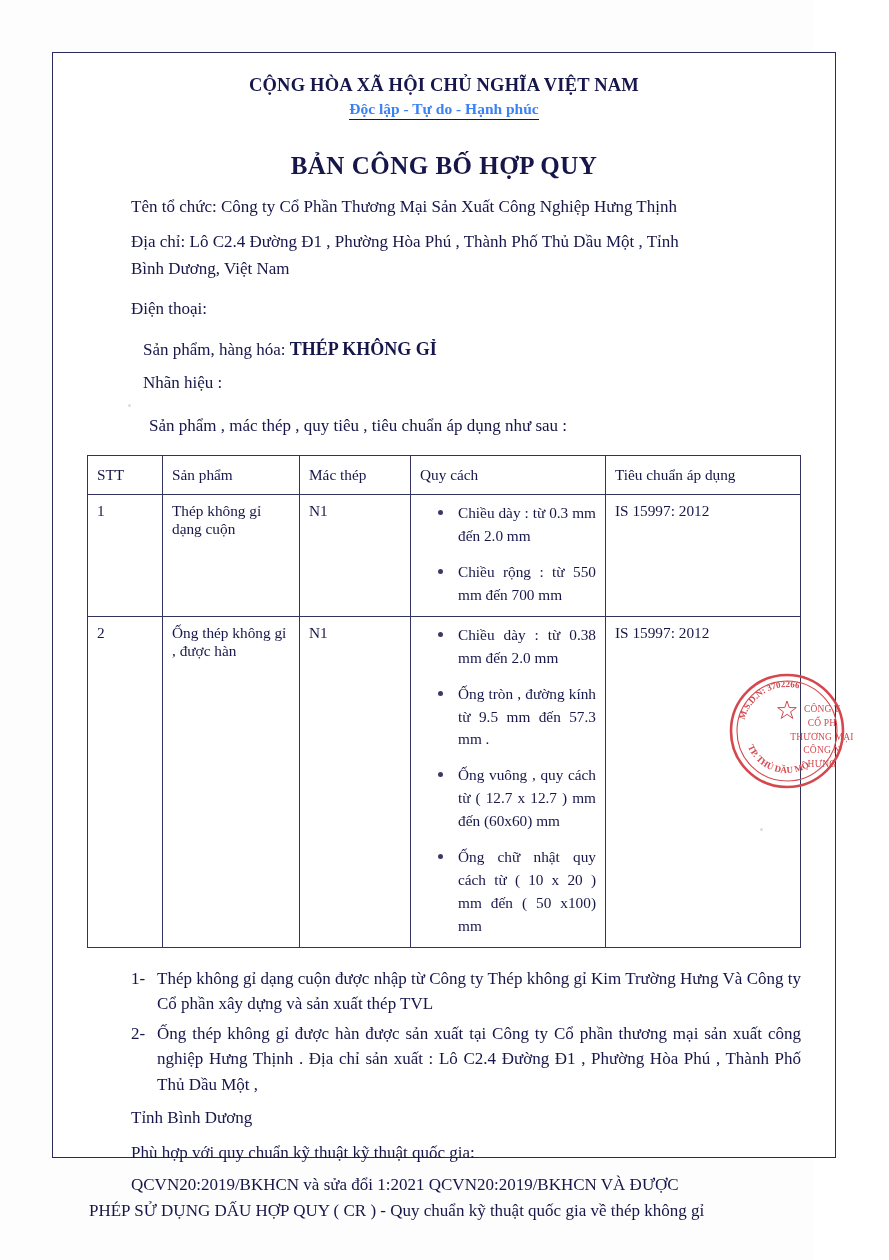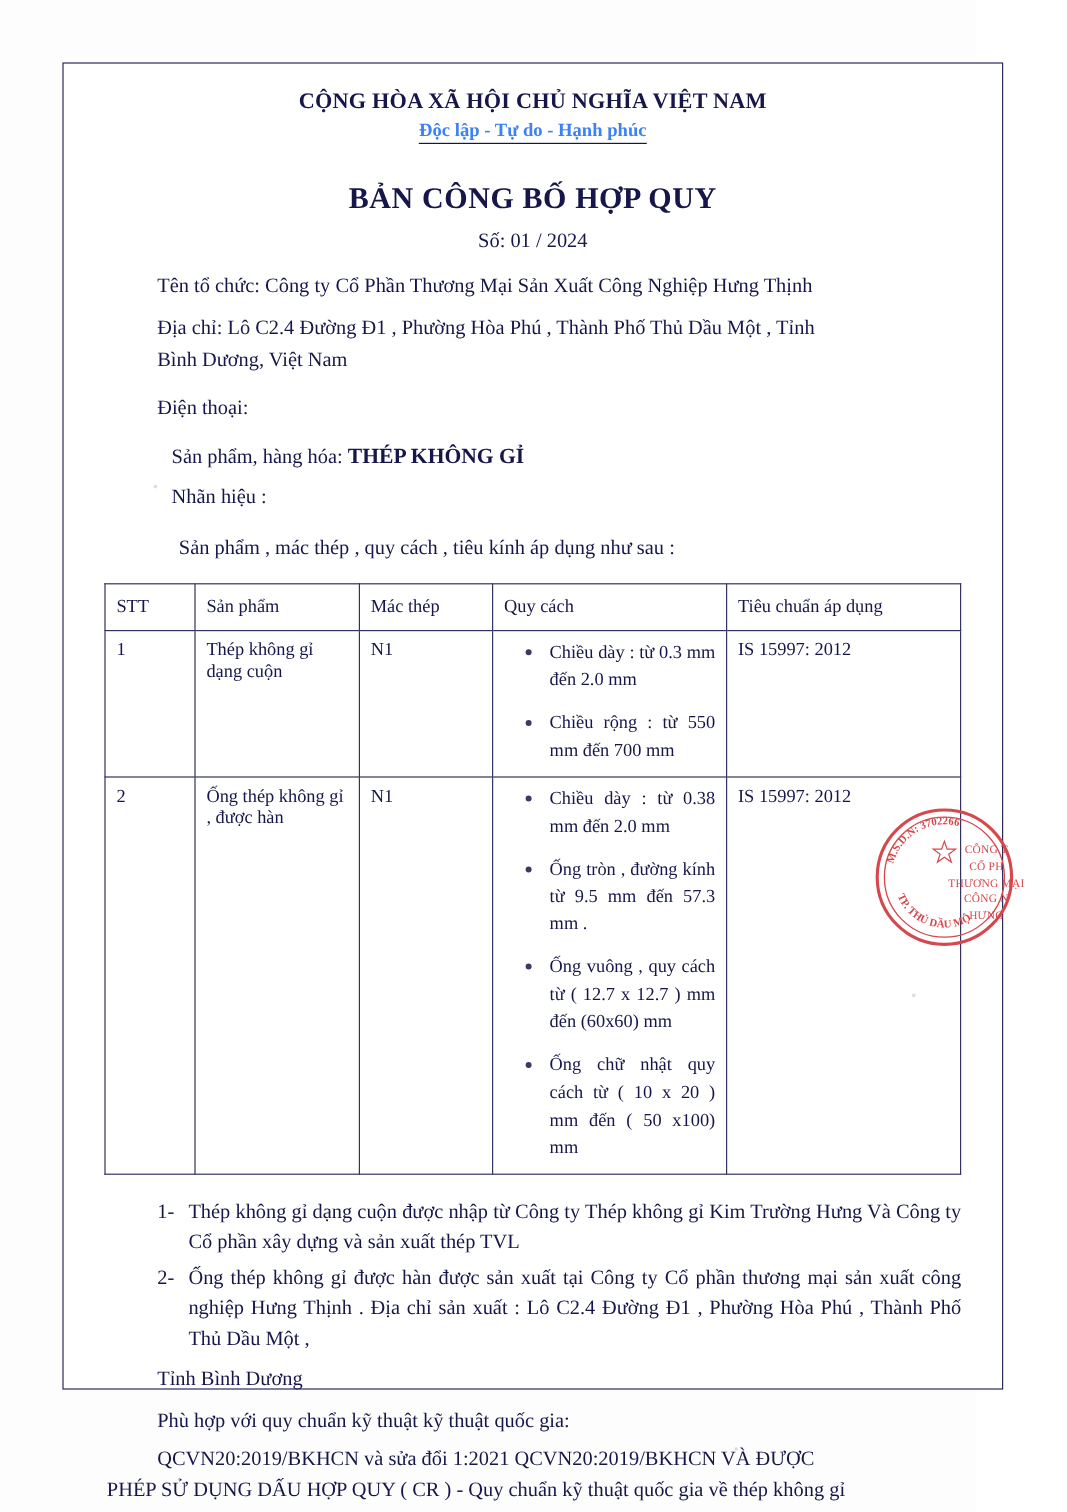--- a/index.html
+++ b/index.html
@@ -170,33 +170,32 @@
 <body>
 
 <div class="page">
   <div class="doc-border">
     <div class="inner">
 
       <div class="ctr national-title">CỘNG HÒA XÃ HỘI CHỦ NGHĨA VIỆT NAM</div>
       <div class="ctr"><span class="national-sub">Độc lập - Tự do - Hạnh phúc</span></div>
 
       <div class="ctr main-title">BẢN CÔNG BỐ HỢP QUY</div>
-      <div class="ctr doc-number">Số: 01 / 2024</div>
 
       <div class="para ind">Tên tổ chức: Công ty Cổ Phần Thương Mại Sản Xuất Công Nghiệp Hưng Thịnh</div>
       <div class="para ind" style="margin-top:9px">Địa chỉ: Lô C2.4 Đường Đ1 , Phường Hòa Phú , Thành Phố Thủ Dầu Một , Tỉnh</div>
       <div class="para ind" style="margin-top:0">Bình Dương, Việt Nam</div>
       <div class="para ind">Điện thoại:</div>
 
       <div class="para ind2">
         <span>Sản phẩm, hàng hóa:</span>
         <span class="bold" style="font-size:18px">THÉP KHÔNG GỈ</span>
       </div>
       <div class="para ind2" style="margin-top:6px">Nhãn hiệu :</div>
-      <div class="para ind3" style="margin-top:16px">Sản phẩm , mác thép , quy cách , tiêu kính áp dụng như sau :</div>
+      <div class="para ind3" style="margin-top:16px">Sản phẩm , mác thép , quy tiêu , tiêu chuẩn áp dụng như sau :</div>
 
       <div class="tbl-wrap">
         <table class="spec">
           <thead>
             <tr>
               <th class="col-stt">STT</th>
               <th class="col-sp">Sản phẩm</th>
               <th class="col-mac">Mác thép</th>
               <th class="col-qc">Quy cách</th>
               <th class="col-tc">Tiêu chuẩn áp dụng</th>

